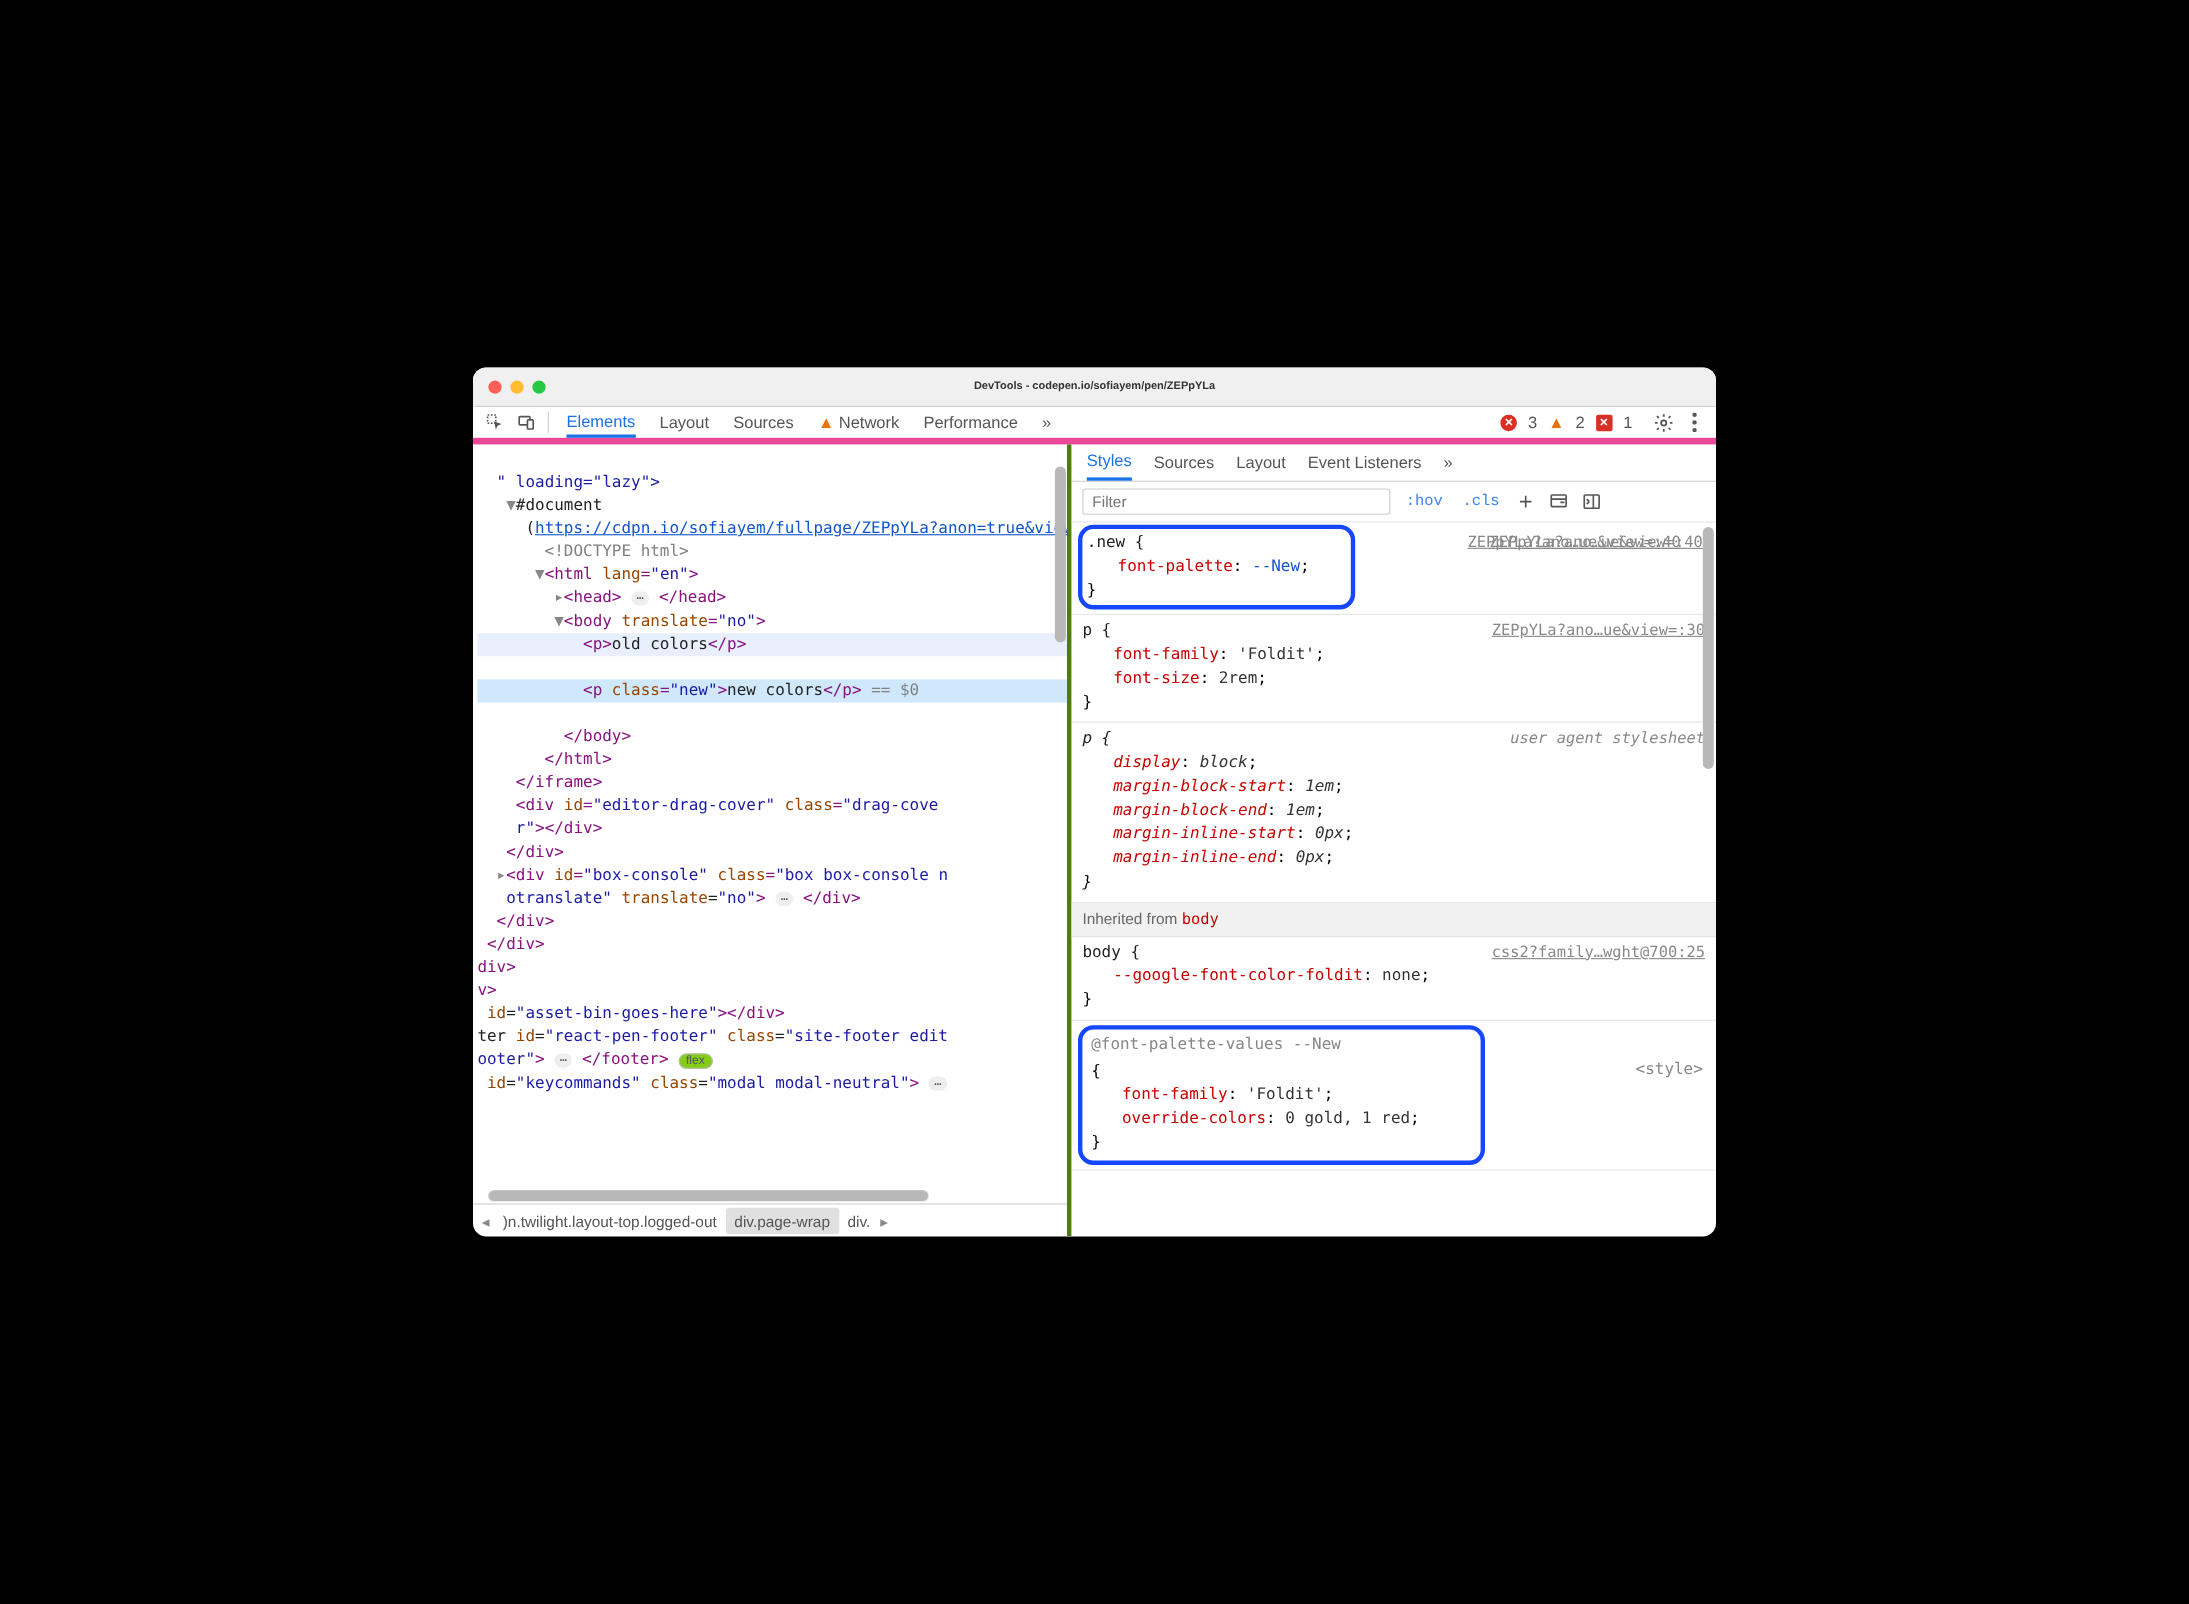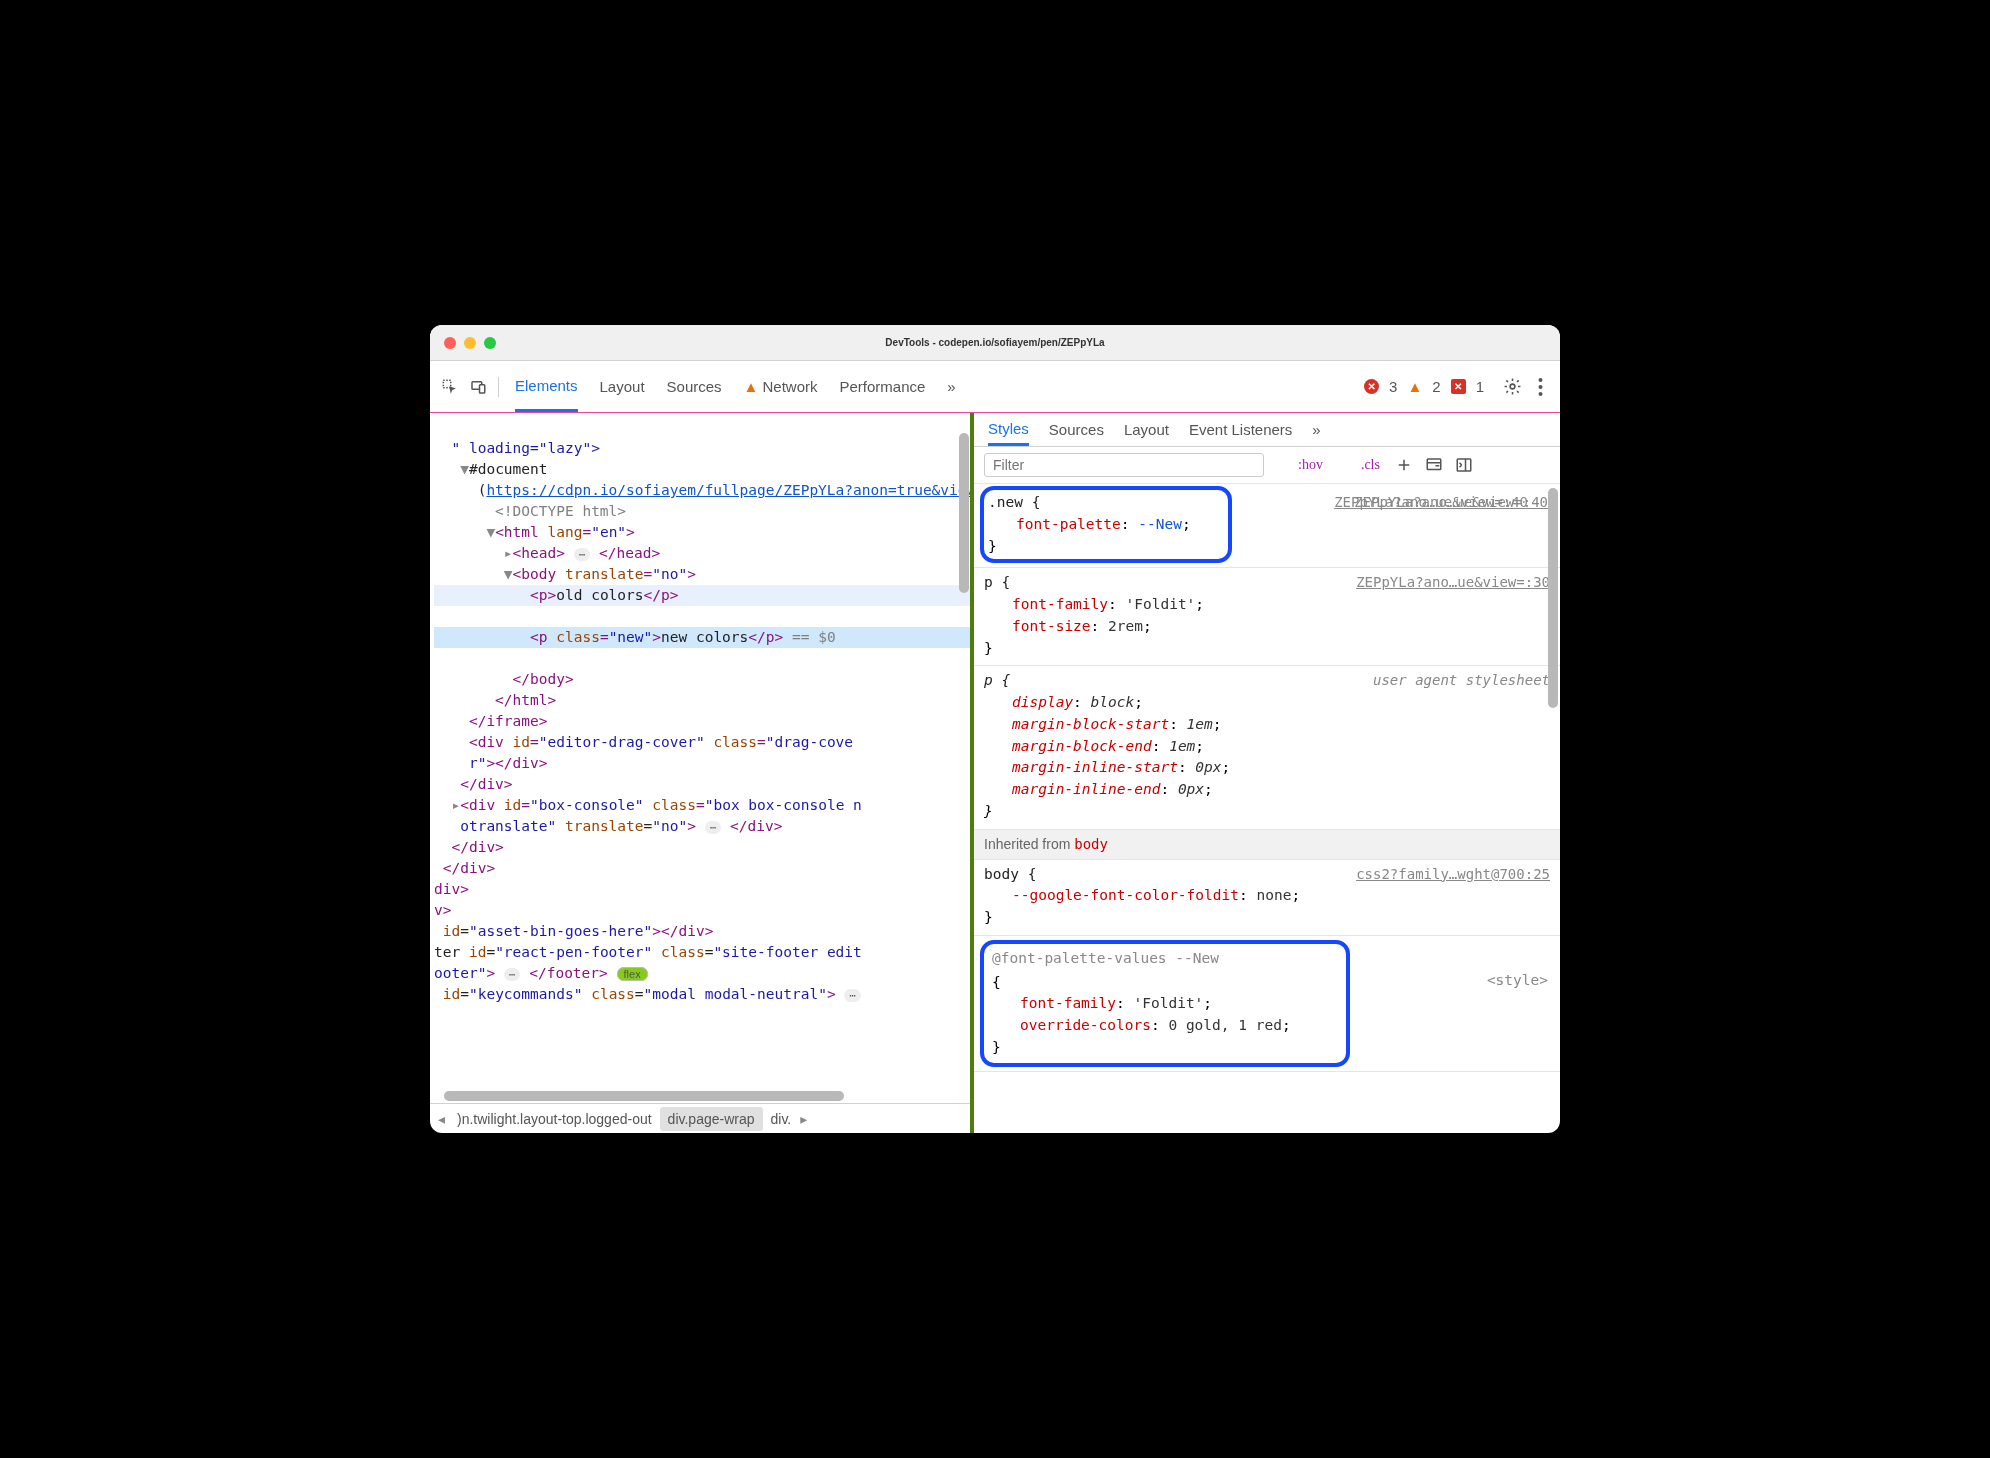--- a/index.html
+++ b/index.html
@@ -40,22 +40,22 @@
     text-align: center;
     font-size: 10px;
     font-weight: 600;
     color: #333;
     pointer-events: none;
   }
 
   .toolbar {
     display: flex;
     align-items: center;
-    border-bottom: 1px solid #ec4899;
-    height: 52px;
+    border-bottom: 6px solid #ec4899;
+    height: 34px;
     font-size: 15px;
     color: #444;
     padding: 0 6px;
   }
   .tool-ico {
     width: 28px; height: 28px;
     display:inline-flex; align-items:center; justify-content:center;
     color:#555;
   }
   .tabs-main { display:flex; gap: 22px; margin-left: 10px; align-items:center; height:100%; }
@@ -154,21 +154,21 @@
     border-bottom:1px solid #e5e5e5;
   }
   .filter-input {
     flex:0 0 280px;
     border:1px solid #ccc;
     border-radius:3px;
     padding:3px 8px;
     font-size:14px;
     color:#888;
   }
-  .st-btn { font-family:Liberation Serif, serif; font-size:14px; color:#a21caf; cursor:pointer; padding:2px 4px;margin-left:20px; }
+  .st-btn { font-family:Liberation Mono, monospace; font-size:14px; color:#3b82f6; cursor:pointer; padding:2px 4px; }
   .st-ico { width:20px; height:20px; display:inline-flex; align-items:center; justify-content:center; color:#555; cursor:pointer; }
 
   .rules {
     flex:1;
     overflow:auto;
     font-family: Menlo, Consolas, monospace;
     font-size: 14.5px;
     line-height: 1.5;
     position:relative;
   }

